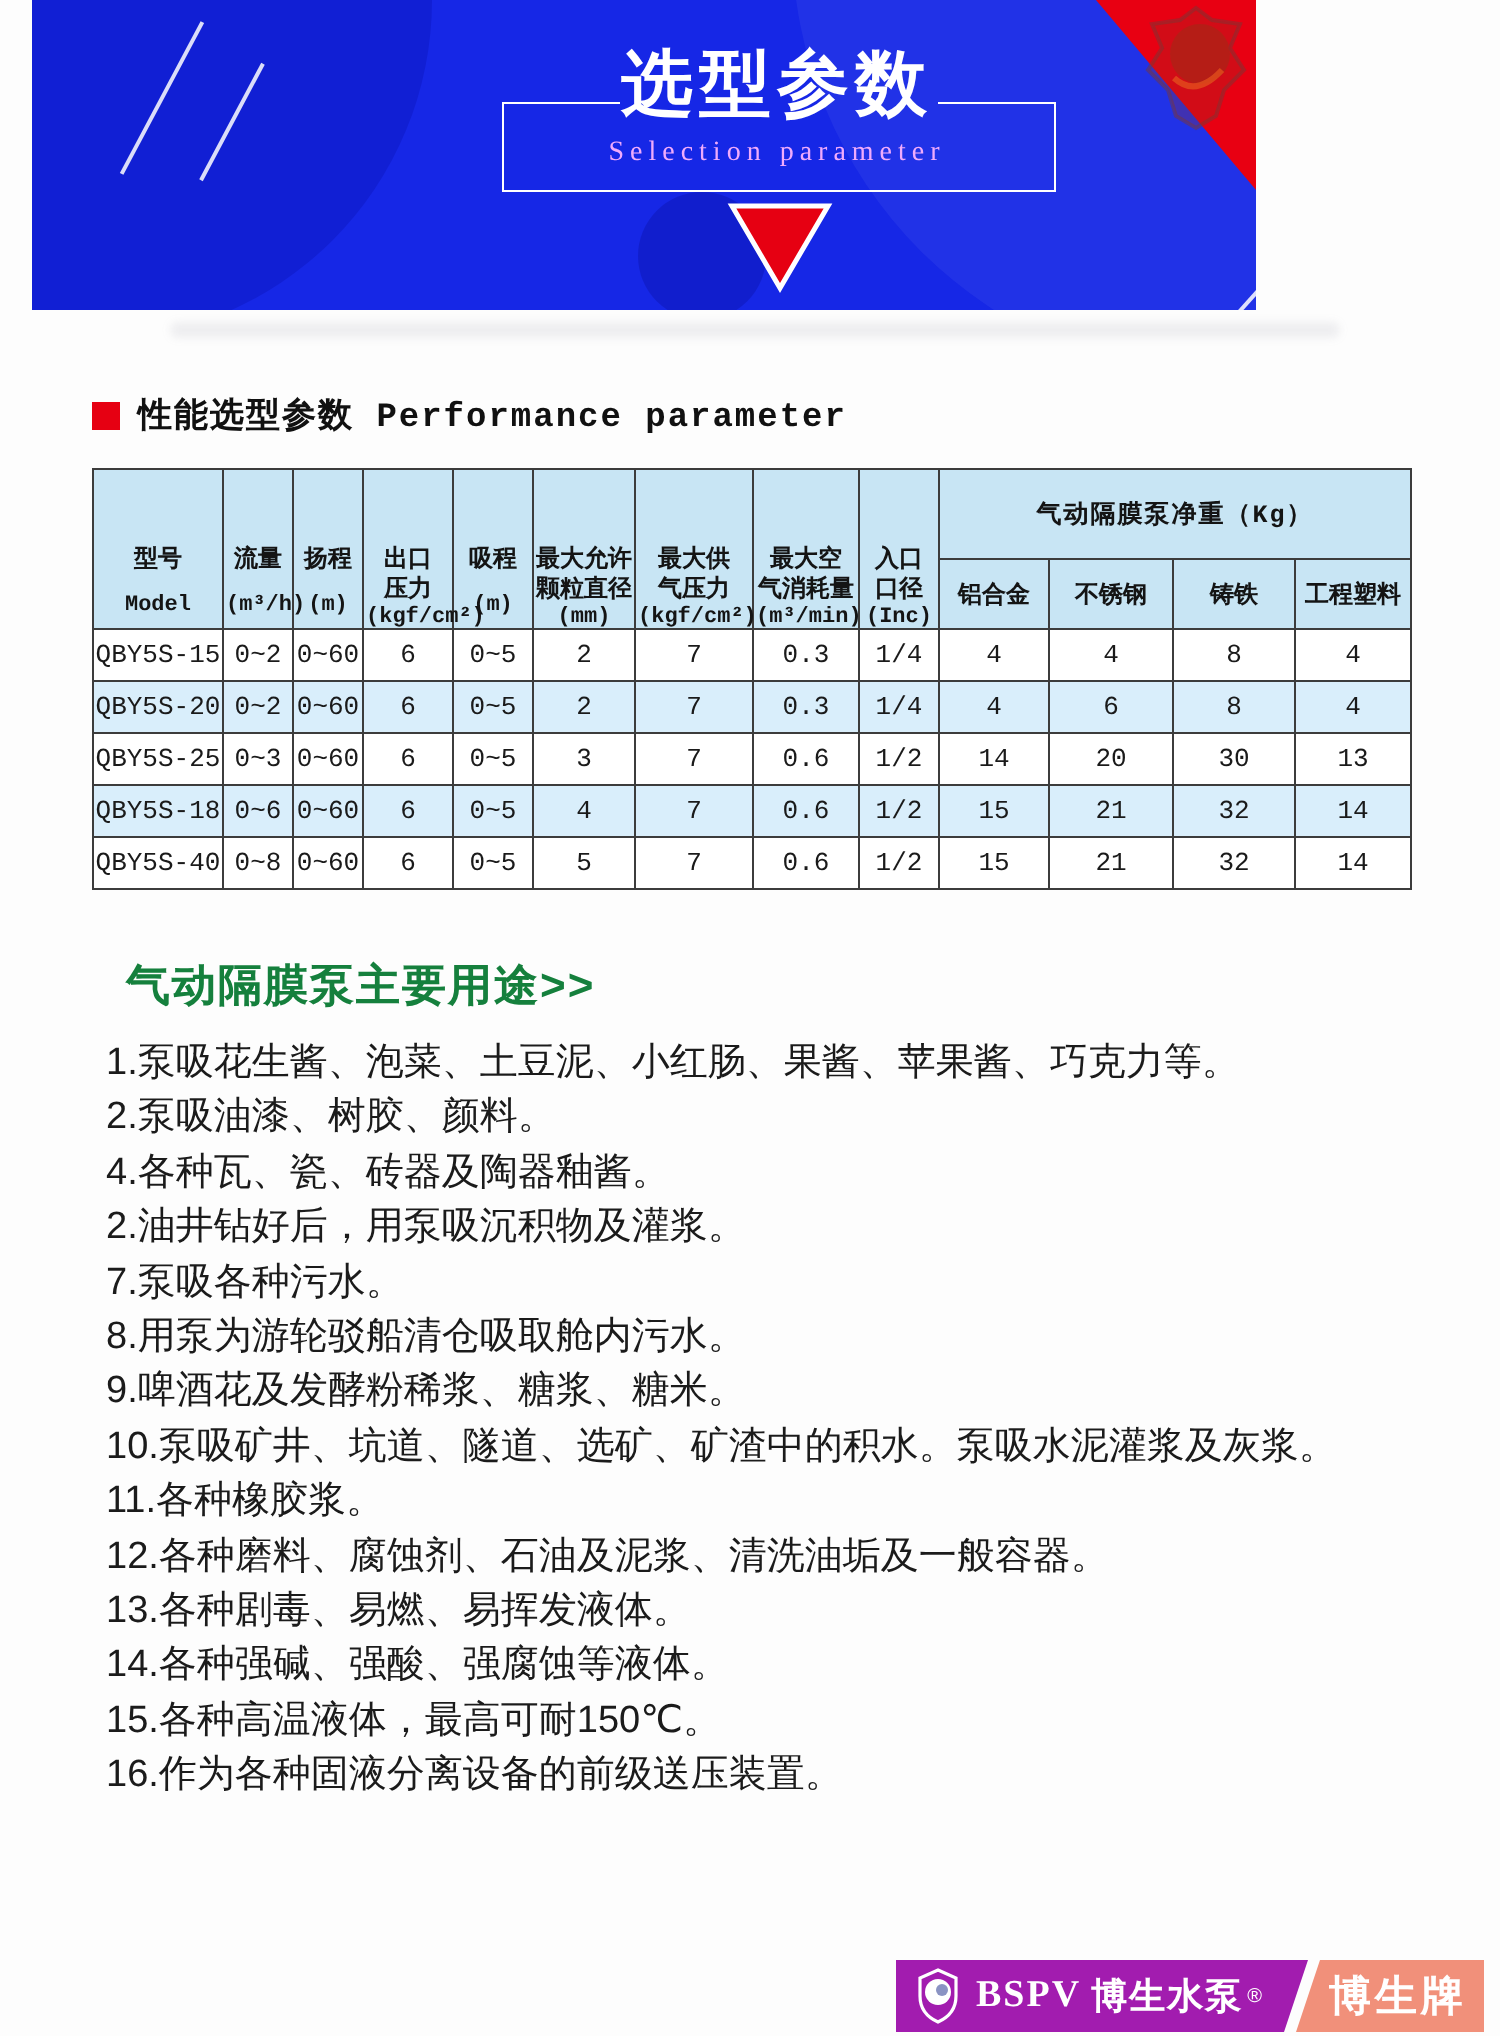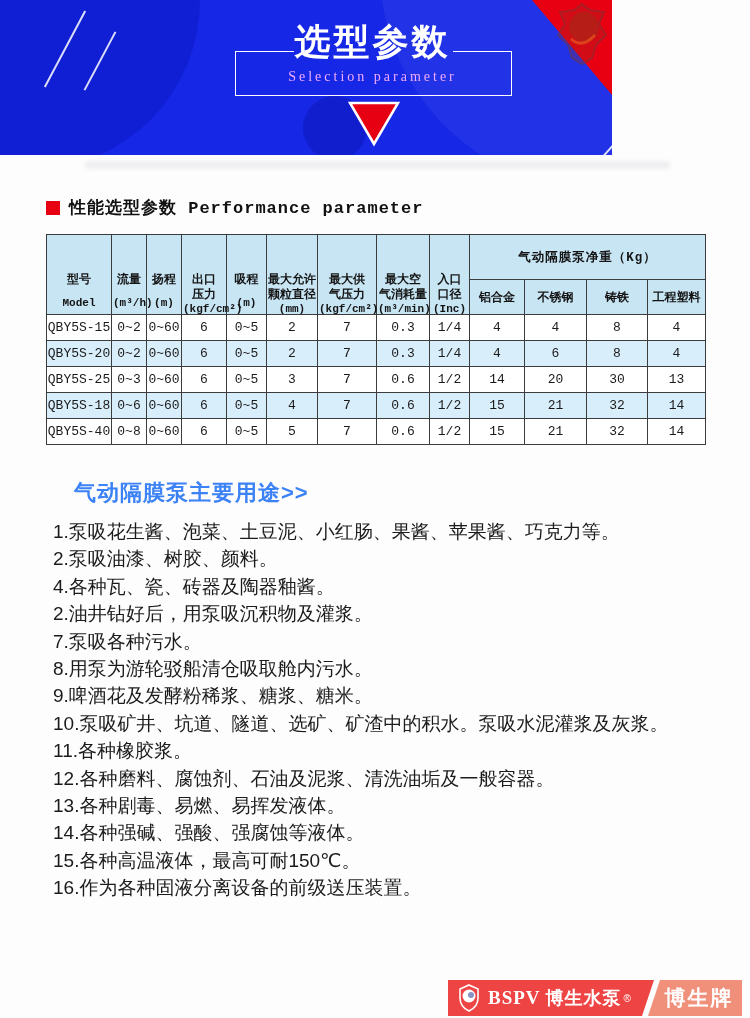--- a/index.html
+++ b/index.html
@@ -1,21 +1,21 @@
 <!DOCTYPE html>
 <html><head>
 <meta charset="utf-8">
 <title>选型参数</title>
 <style>
   html,body{margin:0;padding:0;background:#fff;}
   .page{position:relative;width:750px;height:1018px;margin:0 auto;background:#fdfdfd;overflow:hidden;
         font-family:"Liberation Sans","DejaVu Sans",sans-serif;color:#1b1b1b;}
 
   
-  .banner{position:absolute;left:0;top:0;width:612px;height:155px;background:#1627e6;overflow:hidden;}
+  .banner{position:absolute;left:16px;top:0;width:612px;height:155px;background:#1627e6;overflow:hidden;}
   .circ{position:absolute;border-radius:50%;}
   .c1{left:-140px;top:-170px;width:340px;height:340px;background:rgba(0,0,140,0.20);}
   .c2{left:380px;top:-250px;width:440px;height:440px;background:rgba(255,255,255,0.05);}
   .c3{left:303px;top:96px;width:64px;height:64px;background:rgba(0,0,120,0.22);}
   .wline{position:absolute;width:2px;background:rgba(255,255,255,0.85);}
   .l1{height:86px;left:64px;top:6px;transform:rotate(28deg);}
   .l2{height:66px;left:99px;top:28px;transform:rotate(28deg);}
   .l3{height:110px;left:634px;top:66px;transform:rotate(42deg);}
   .l4{height:74px;left:648px;top:96px;transform:rotate(42deg);}
   .corner{position:absolute;right:0;top:0;width:80px;height:95px;background:#e80012;
@@ -47,26 +47,26 @@
   .thwrap{display:flex;flex-direction:column;justify-content:space-between;height:68px;padding:5px 1px;}
   .th-zh{font-size:12px;white-space:pre-line;line-height:1.25;margin-top:32px;}
   .th-unit{font-size:11px;font-weight:bold;}
   .group-th{height:44px;font-size:12.5px;letter-spacing:1px;}
   .sub-th{height:34px;font-size:12px;}
   .spec tbody td{height:25px;font-size:13px;background:#fff;color:#1a1a1a;}
   .spec tbody tr.alt td{background:#d9eefb;}
 
   
   .uses{position:absolute;left:53px;top:478px;width:662px;}
-  .uses-title{font-size:22px;font-weight:bold;color:#3b82f6;margin:0 0 10px 21px;letter-spacing:1px;}
+  .uses-title{font-size:22px;font-weight:bold;color:#15803d;margin:0 0 10px 10px;letter-spacing:1px;}
   .use-item{font-size:19px;line-height:27.4px;color:#1b1b1b;padding-left:24px;text-indent:-24px;}
 
   
   .brand{position:absolute;right:8px;top:980px;height:36px;display:flex;}
-  .brand-left{width:206px;background:#ef4444;clip-path:polygon(0 0,100% 0,calc(100% - 12px) 100%,0 100%);
+  .brand-left{width:206px;background:#a21caf;clip-path:polygon(0 0,100% 0,calc(100% - 12px) 100%,0 100%);
               display:flex;align-items:center;padding-left:9px;box-sizing:border-box;}
   .brand-left .bspv{color:#fff;font-weight:bold;font-size:19px;letter-spacing:1px;margin-left:7px;
                     font-family:"Liberation Serif","DejaVu Serif",serif;}
   .brand-left .zh{color:#fff;font-weight:bold;font-size:18px;margin-left:5px;letter-spacing:1px;}
   .brand-left sup{color:#fff;font-size:10px;margin-left:2px;}
   .brand-right{width:94px;margin-left:-6px;background:#f1907a;
                clip-path:polygon(12px 0,100% 0,100% 100%,0 100%);
                display:flex;align-items:center;justify-content:center;}
   .brand-right .badge{color:#fff;font-weight:bold;font-size:21px;letter-spacing:2px;padding-left:8px;}
 </style>

